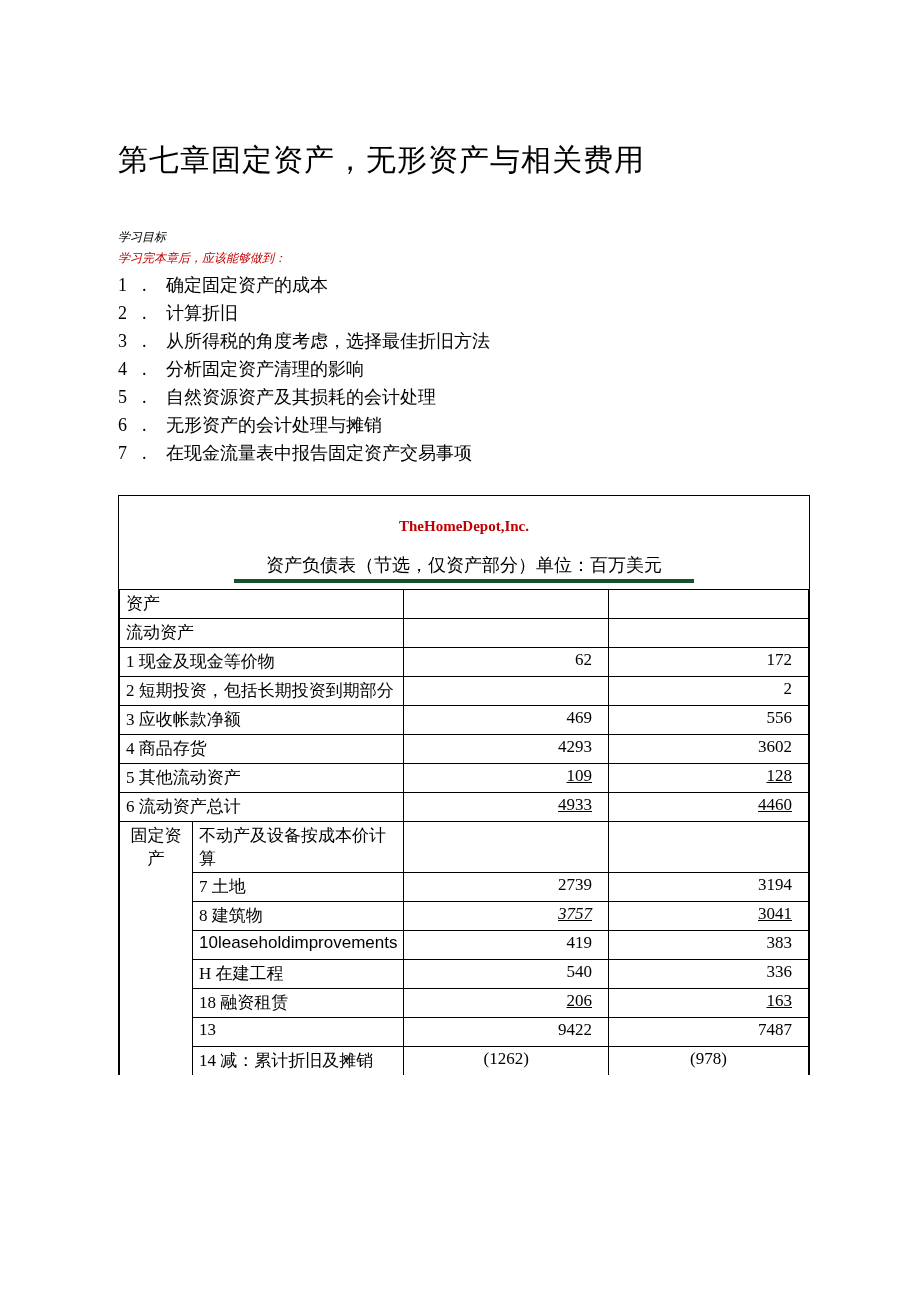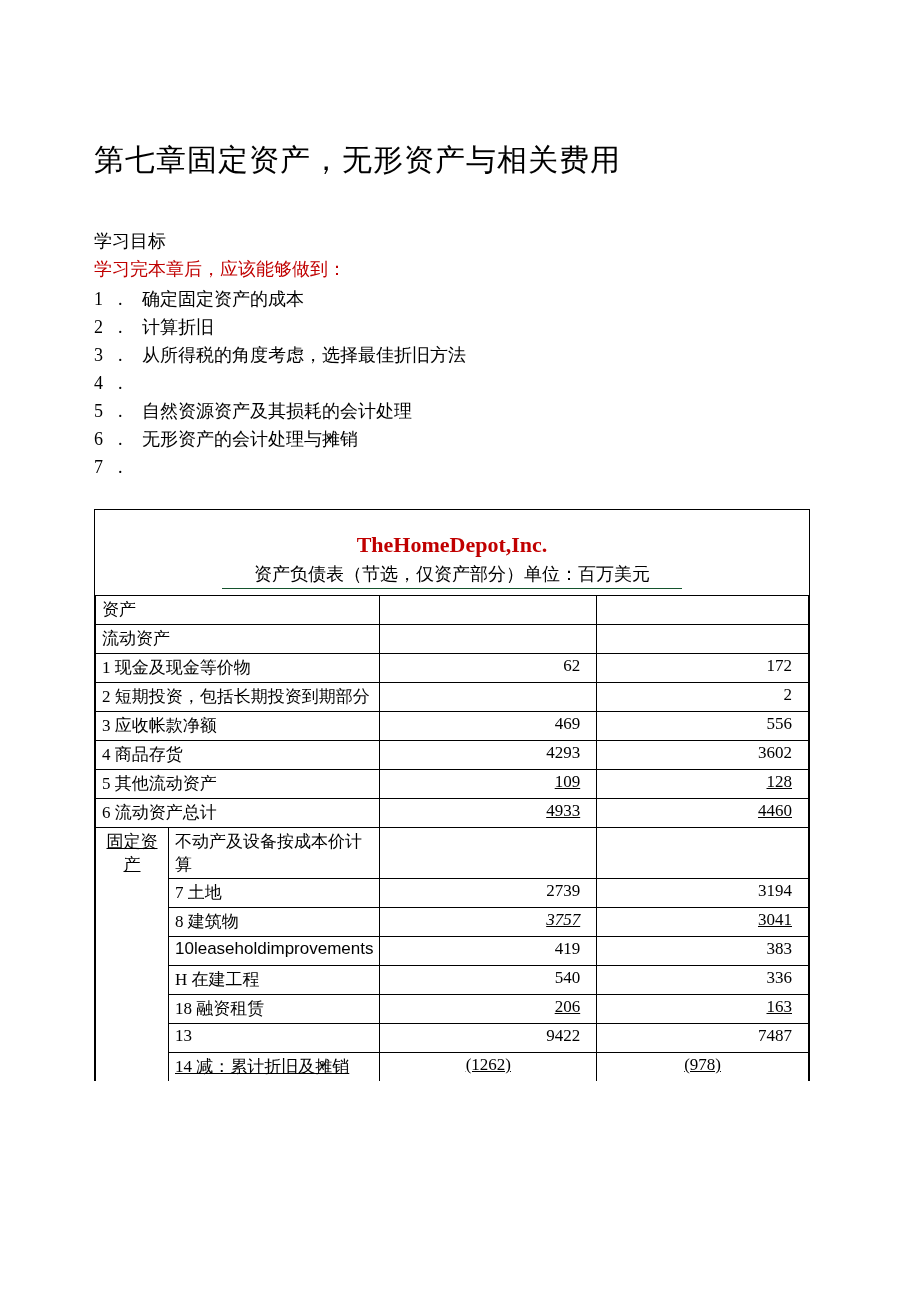--- a/index.html
+++ b/index.html
@@ -5,32 +5,33 @@
   body {
     font-family: "SimSun", "宋体", serif;
     background: #ffffff;
     margin: 0;
     padding: 0;
     width: 920px;
     color: #000;
     font-size: 18px;
   }
   .page {
-    padding: 120px 110px 40px 94px;
+    padding: 120px 110px 40px 118px;
     box-sizing: border-box;
   }
   .title {
     font-size: 30px;
     font-weight: normal;
     margin-bottom: 48px;
     letter-spacing: 1px;
   }
   .subhead {
-    font-size: 18px;
+    font-size: 12px;
     margin-bottom: 4px;
+    font-style: italic;
   }
   .red {
     color: #c00000;
   }
   .objectives {
     margin-bottom: 28px;
   }
   .objectives .row {
     display: flex;
     line-height: 28px;
@@ -50,26 +51,26 @@
     box-sizing: border-box;
   }
   .sheet-header {
     text-align: center;
     padding: 22px 10px 6px 10px;
   }
   .company {
     color: #c00000;
     font-family: "Times New Roman", serif;
     font-weight: bold;
-    font-size: 22px;
-    margin-bottom: 2px;
+    font-size: 15px;
+    margin-bottom: 16px;
   }
   .sheet-sub {
     font-size: 18px;
-    border-bottom: 1px solid #14532d;
+    border-bottom: 4px solid #14532d;
     display: inline-block;
     padding: 0 32px 2px 32px;
     width: auto;
     margin-top: 2px;
   }
   table.balance {
     border-collapse: collapse;
     width: 100%;
   }
   table.balance td {
@@ -87,21 +88,21 @@
     vertical-align: top;
   }
   .col-a { width: 60px; }
   .col-b { width: 180px; }
   .col-c { width: 170px; text-align: right; }
   .col-d { width: 150px; text-align: right; }
   .num-cell { text-align: right; padding-right: 16px !important; }
   .underline { text-decoration: underline; }
   .italic-underline { text-decoration: underline; font-style: italic; }
   .no-top { border-top: none !important; }
-  .no-bottom { border-bottom: none !important; text-decoration: underline; }
+  .no-bottom { border-bottom: none !important; }
   .center { text-align: center !important; }
 </style>
 </head>
 <body>
 <div class="page">
 
 <h1 class="title">第七章固定资产，无形资产与相关费用</h1>
 
 <div class="objectives">
   <div class="subhead">学习目标</div>
@@ -118,34 +119,36 @@
           <span>计算折旧</span>
         </div>
         <div class="row">
           <span class="num">3</span>
           <span class="dot">.</span>
           <span>从所得税的角度考虑，选择最佳折旧方法</span>
         </div>
         <div class="row">
           <span class="num">4</span>
           <span class="dot">.</span>
+          <span>分析固定资产清理的影响</span>
         </div>
         <div class="row">
           <span class="num">5</span>
           <span class="dot">.</span>
           <span>自然资源资产及其损耗的会计处理</span>
         </div>
         <div class="row">
           <span class="num">6</span>
           <span class="dot">.</span>
           <span>无形资产的会计处理与摊销</span>
         </div>
         <div class="row">
           <span class="num">7</span>
           <span class="dot">.</span>
+          <span>在现金流量表中报告固定资产交易事项</span>
         </div>
       </div>
 </div>
 
 <div class="table-wrap">
   <div class="sheet-header">
     <div class="company">TheHomeDepot,Inc.</div>
     <div><span class="sheet-sub">资产负债表（节选，仅资产部分）单位：百万美元</span></div>
   </div>
   <table class="balance">

